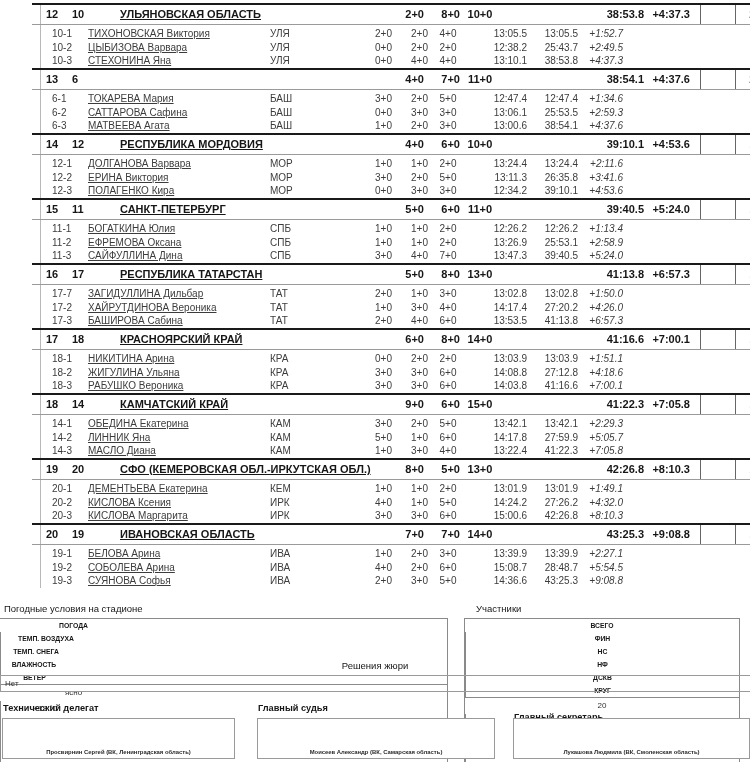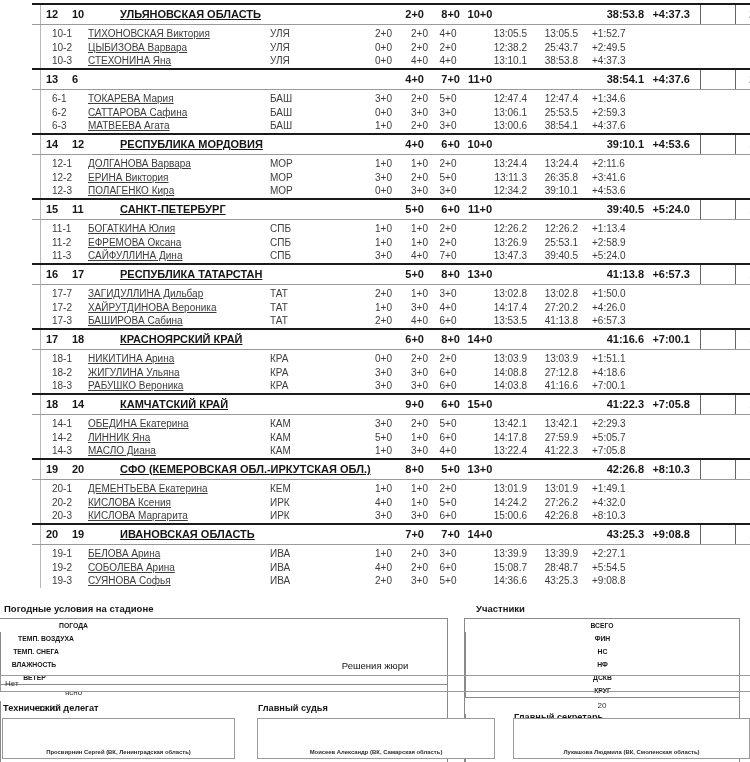--- a/index.html
+++ b/index.html
@@ -19,28 +19,28 @@
   .c-rank{left:0;width:40px;text-align:center;}
   .c-bib{left:40px;width:48px;}
   .c-abib{left:52px;width:30px;text-align:left;}
   .c-name{left:88px;text-decoration:underline;}
   .c-region{left:270px;}
   .c-s1{left:352px;width:40px;text-align:right;}
   .c-s2{left:392px;width:36px;text-align:right;}
   .c-s3{left:428px;width:40px;text-align:center;}
   .c-lap{left:477px;width:50px;text-align:right;}
   .c-cum{left:528px;width:50px;text-align:right;}
-  .c-behind2{left:592px;width:46px;text-align:left;}
+  .c-behind2{left:577px;width:46px;text-align:right;font-style:italic;}
   .c-total{left:545px;width:67px;text-align:right;}
   .c-behind{left:612px;width:46px;text-align:right;}
   .c-gap{left:668px;width:35px;border-left:1px solid #666;}
   .c-score{left:703px;width:45px;text-align:center;border-left:1px solid #666;border-right:1px solid #666;}
 
   
-  .sec-heading{position:absolute;font-weight:bold;font-size:9.5px;color:#161616;white-space:nowrap;}
+  .sec-heading{position:absolute;font-weight:normal;font-size:9.5px;color:#161616;white-space:nowrap;}
   .h-weather{left:4px;top:603px;}
   .h-part{left:476px;top:603px;}
   .info-table{position:absolute;top:618px;border-top:1px solid #8a8a8a;border-bottom:1px solid #8a8a8a;}
   .t-weather{left:0;width:447px;border-right:1px solid #8a8a8a;}
   .t-part{left:464px;width:274px;border-left:1px solid #8a8a8a;border-right:1px solid #8a8a8a;}
   .irow{display:flex;flex-direction:column;}
   .irow.hdr{border-bottom:1px solid #8a8a8a;}
   .icell{box-sizing:border-box;border-left:1px solid #8a8a8a;text-align:center;overflow:hidden;white-space:nowrap;}
   .t-weather .irow .icell:first-child{border-left:none;}
   .irow.hdr .icell{font-size:6.8px;font-weight:bold;line-height:13px;height:13px;color:#161616;}

